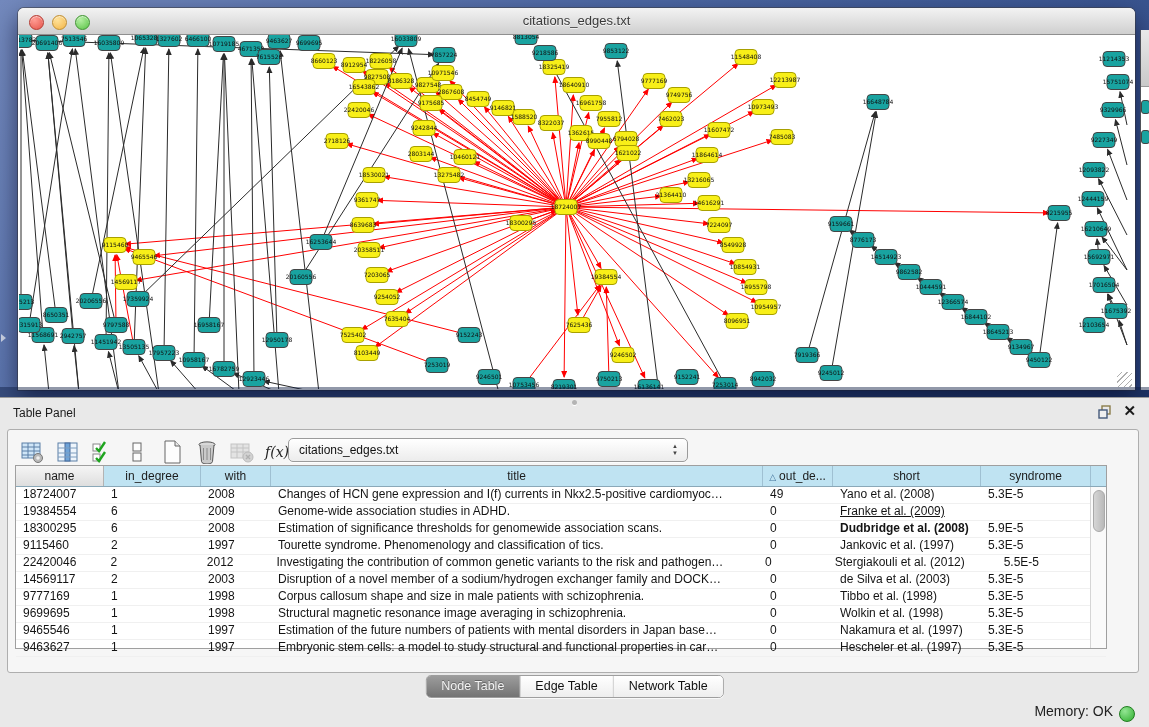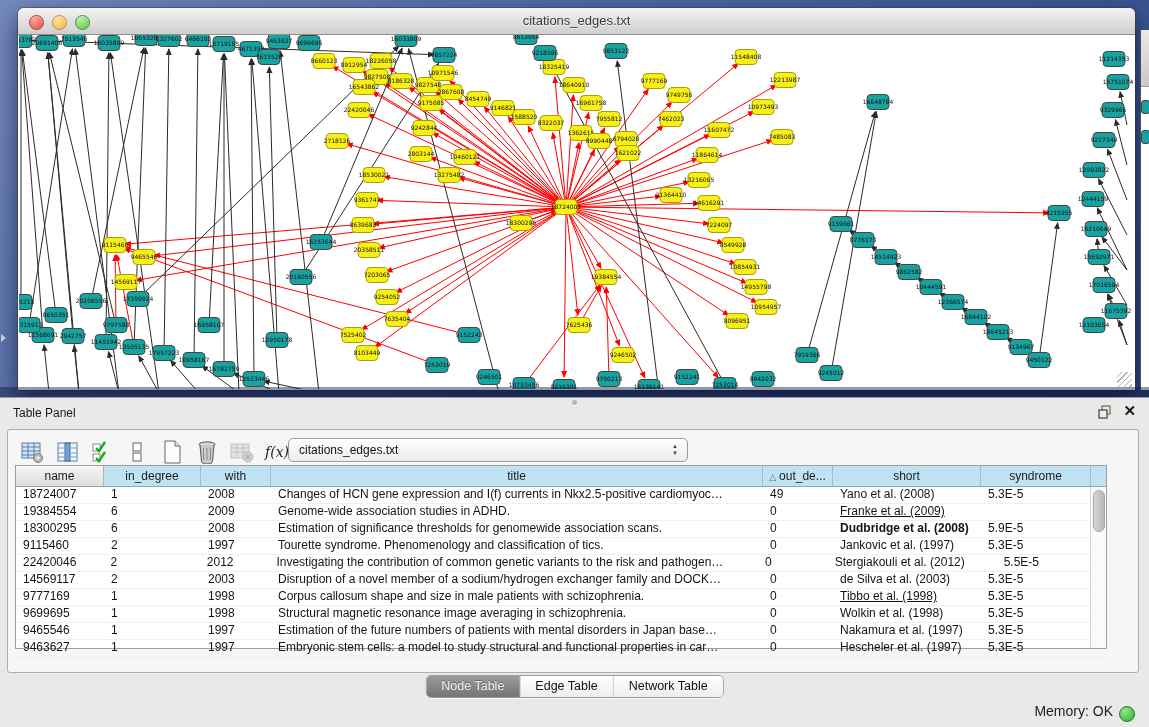--- a/index.html
+++ b/index.html
@@ -924,21 +924,21 @@
             <div class="td" style="width: 70px;">0</div>
             <div class="td" style="width: 148px;">de Silva et al. (2003)</div>
             <div class="td" style="width: 110px;">5.3E-5</div>
           </div>
           <div class="tr">
             <div class="td" style="width: 88px;">9777169</div>
             <div class="td" style="width: 97px;">1</div>
             <div class="td" style="width: 70px;">1998</div>
             <div class="td" style="width: 492px;">Corpus callosum shape and size in male patients with schizophrenia.</div>
             <div class="td" style="width: 70px;">0</div>
-            <div class="td" style="width: 148px; text-decoration: underline;">Tibbo et al. (1998)</div>
+            <div class="td" style="width: 148px;">Tibbo et al. (1998)</div>
             <div class="td" style="width: 110px;">5.3E-5</div>
           </div>
           <div class="tr">
             <div class="td" style="width: 88px;">9699695</div>
             <div class="td" style="width: 97px;">1</div>
             <div class="td" style="width: 70px;">1998</div>
             <div class="td" style="width: 492px;">Structural magnetic resonance image averaging in schizophrenia.</div>
             <div class="td" style="width: 70px;">0</div>
             <div class="td" style="width: 148px;">Wolkin et al. (1998)</div>
             <div class="td" style="width: 110px;">5.3E-5</div>

